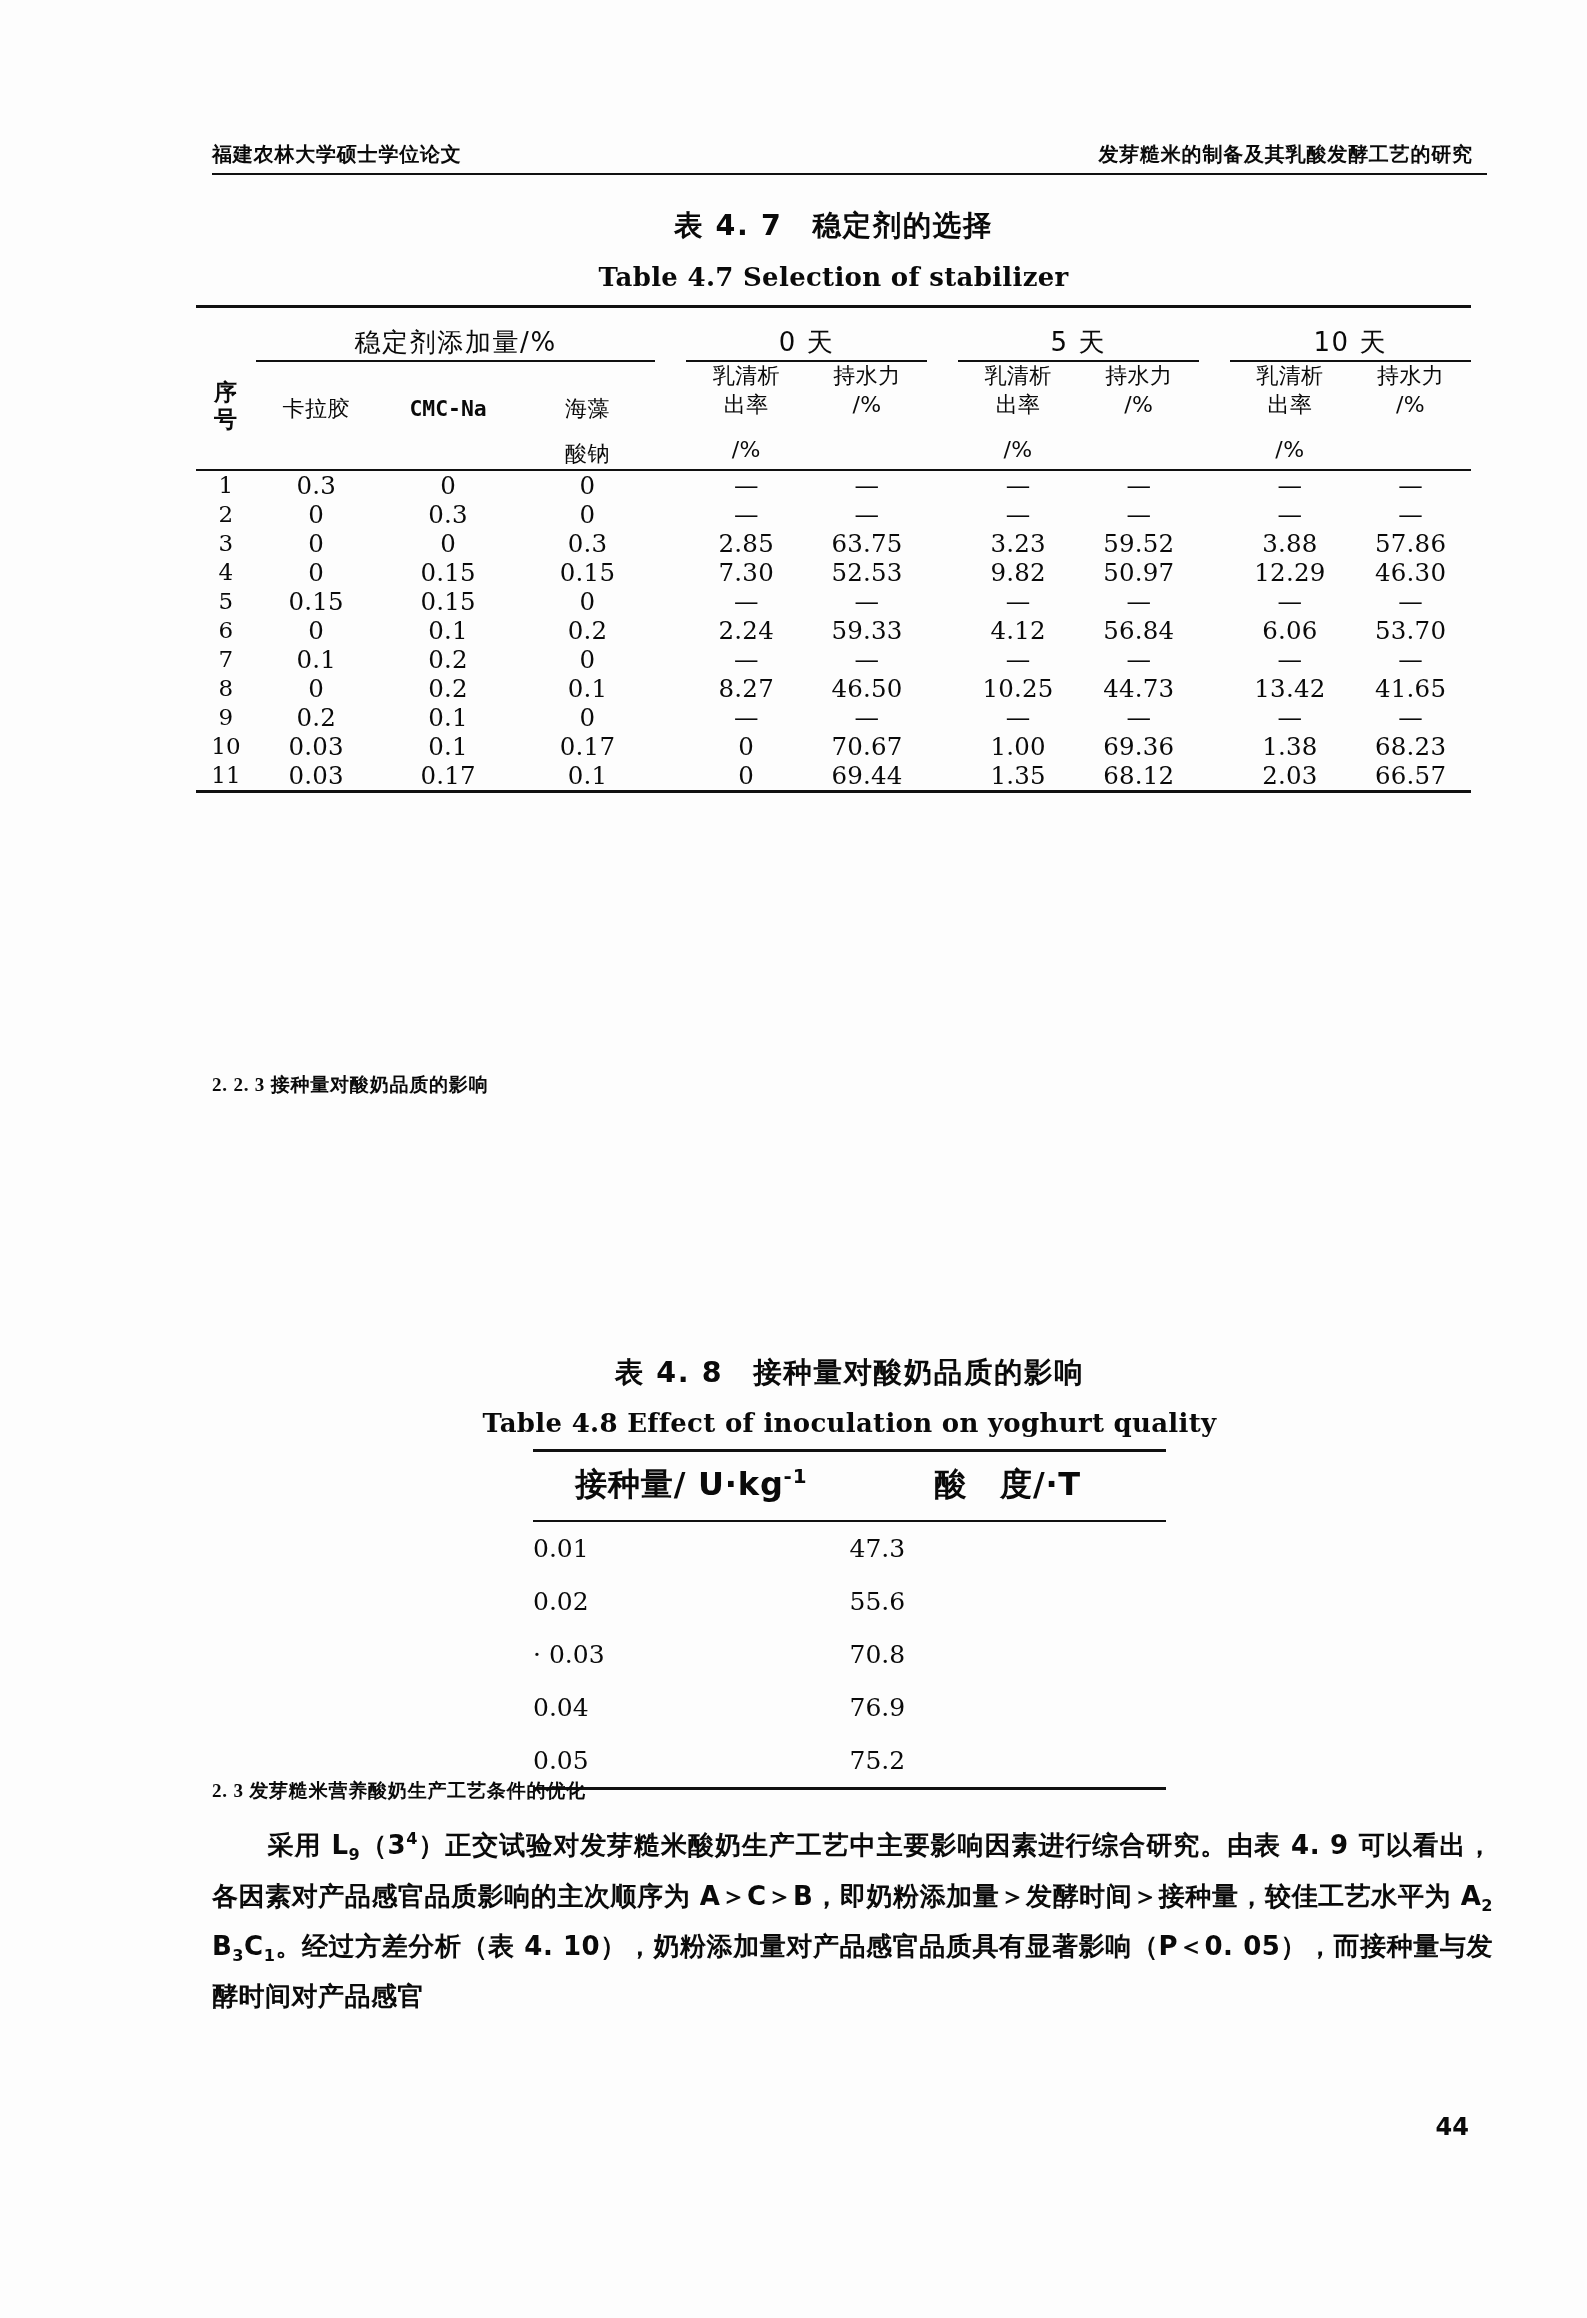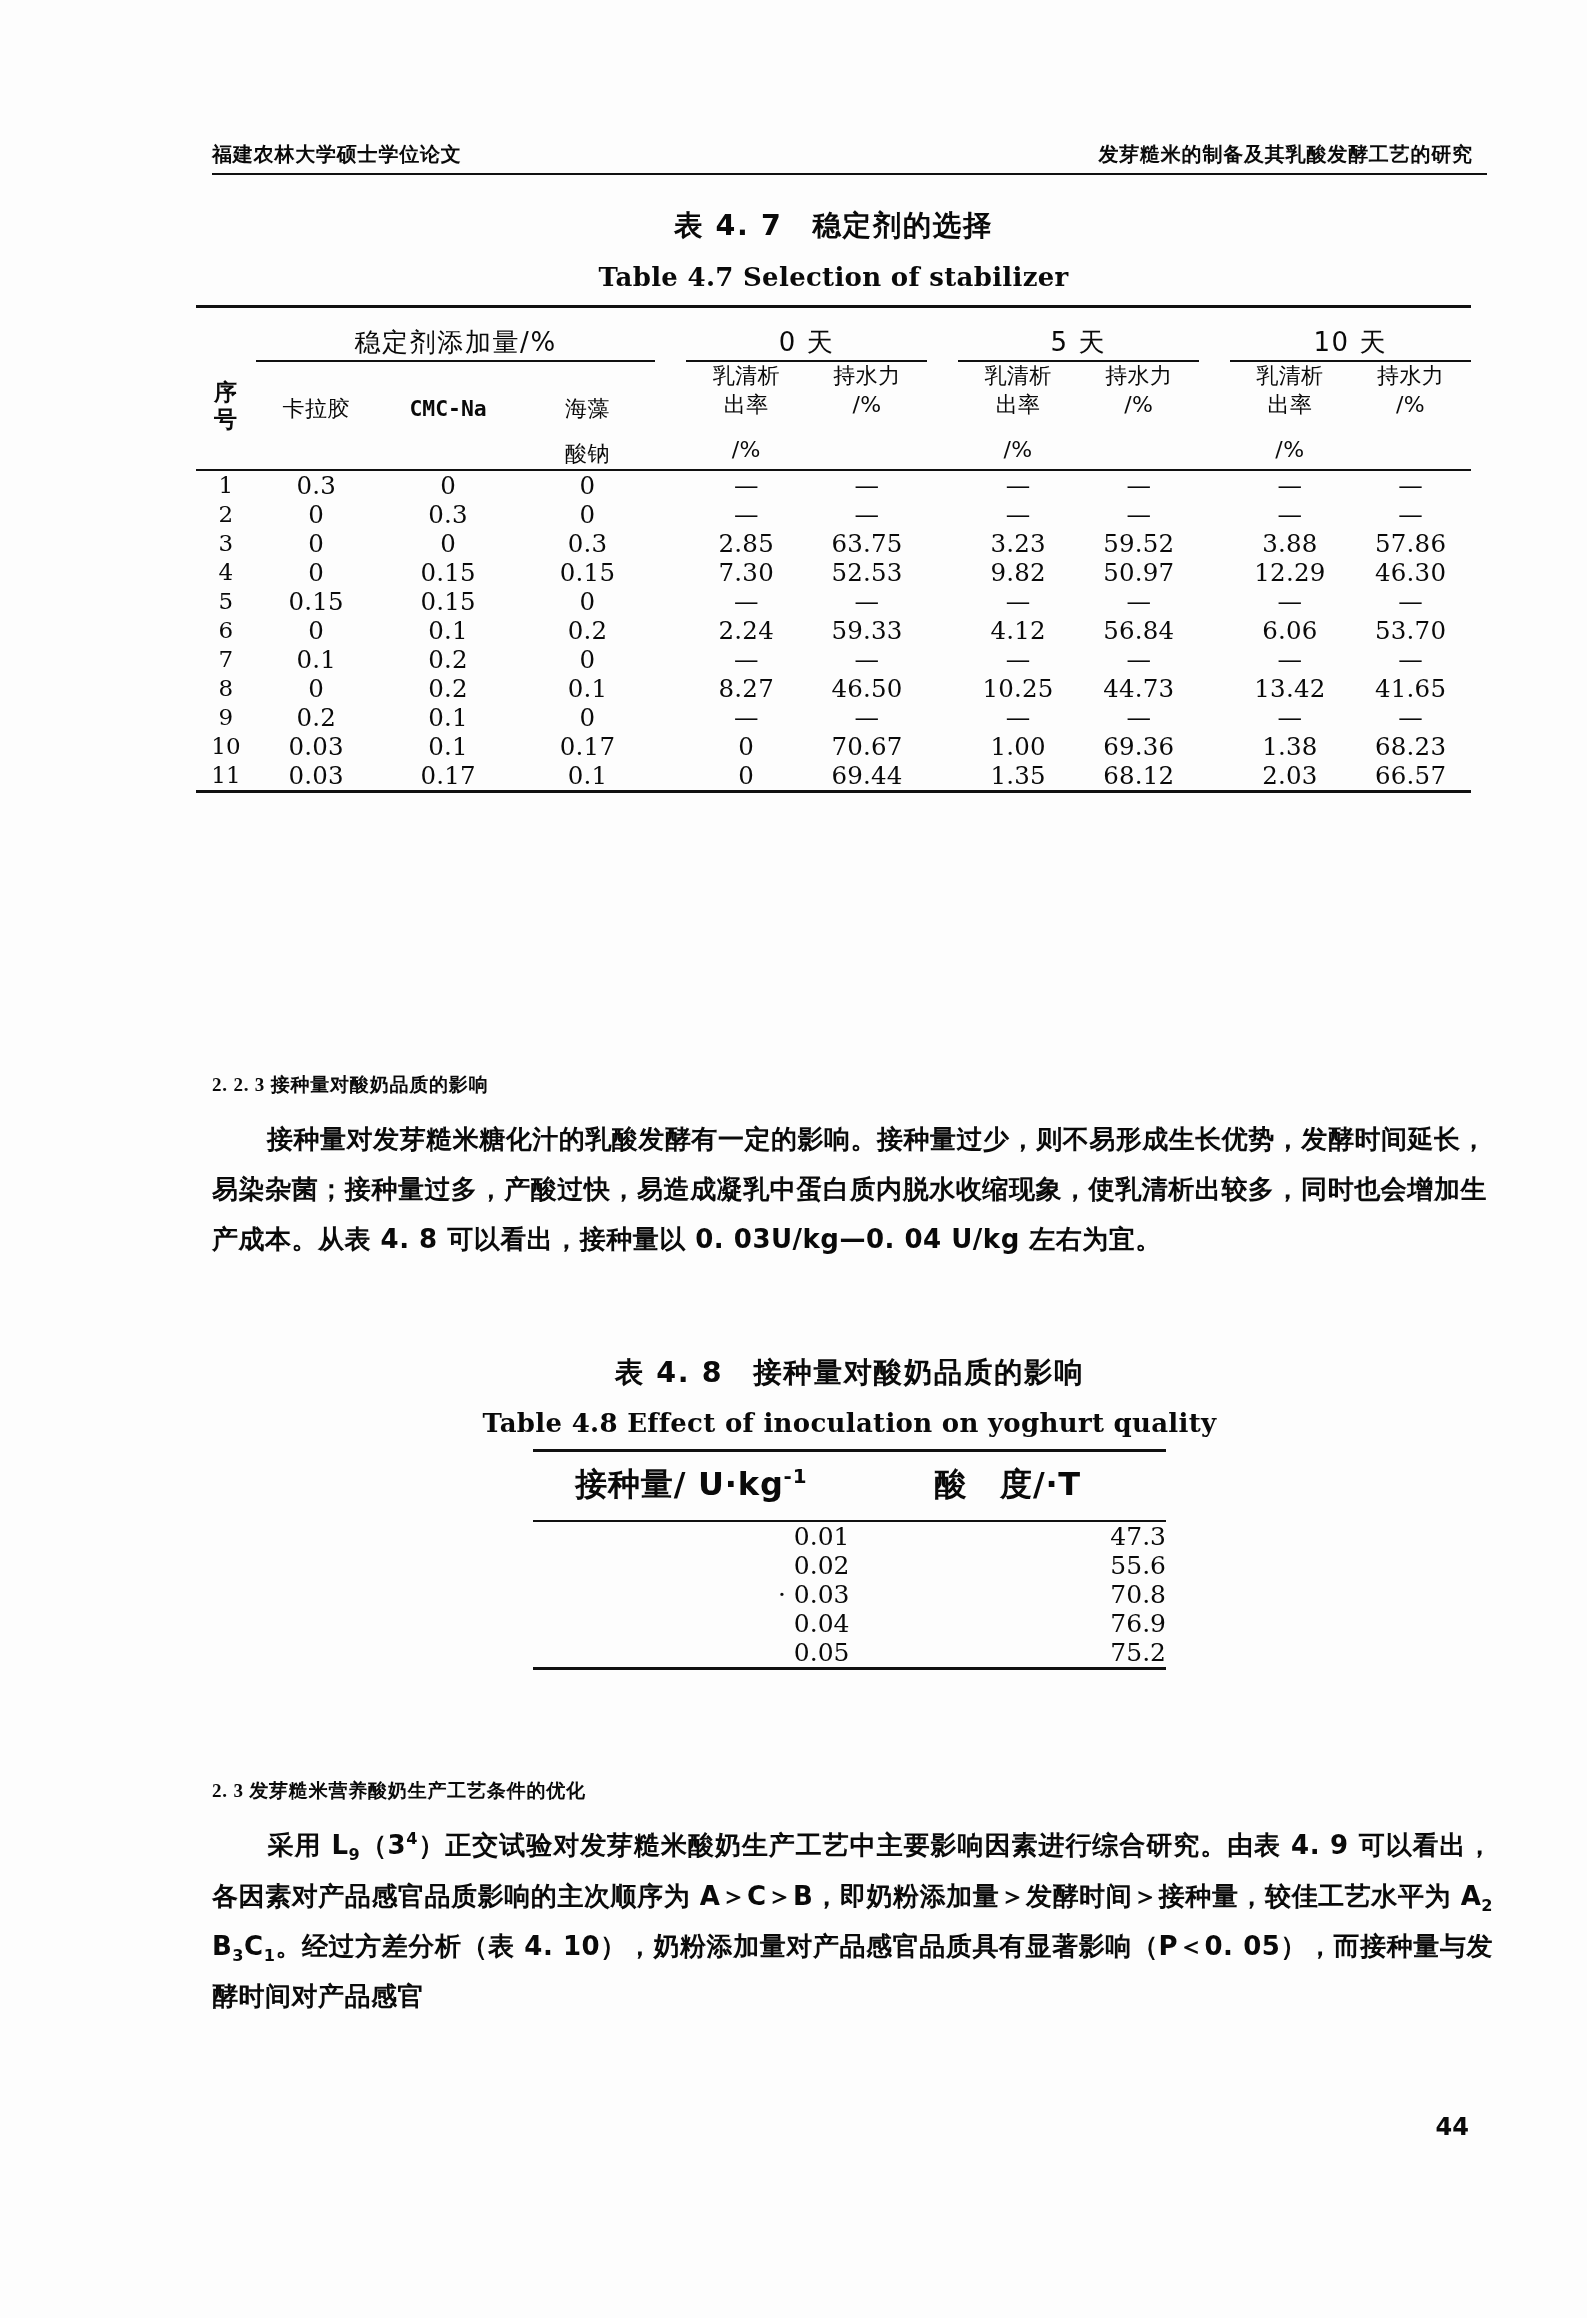--- a/index.html
+++ b/index.html
@@ -175,22 +175,22 @@
     font-family: "DejaVu Sans", "Liberation Sans", sans-serif;
     font-size: 32px;
     font-weight: 700;
     text-align: center;
     padding: 11px 0 12.7px 0;
     letter-spacing: 0.8px;
   }
   table.sci48 .d48 {
     font-family: "DejaVu Serif", "Liberation Serif", serif;
     font-size: 25px;
-    text-align: right;
-    padding: 0 0;
+    text-align: left;
+    padding: 12px 0;
   }
   .col48a { width: 50%; }
   .col48b { width: 50%; }
   .dot-mark {
     font-family: "DejaVu Serif", "Liberation Serif", serif;
     font-size: 25px;
   }
 
   #page-number {
     position: absolute;
@@ -464,21 +464,20 @@
             <td></td>
             <td class="cell-num">2.03</td>
             <td class="cell-num">66.57</td>
           </tr>
         </tbody>
     </table>
   </div>
 
   <div style="position:absolute; top:1072px; left:212px; width:1275px;">
     <div class="sec-head">2. 2. 3 接种量对酸奶品质的影响</div>
-    <div class="para" style="margin-top:17.4px;"><span class="indent"></span><span>接种量对发芽糙米糖化汁的乳酸发酵有一定的影响。接种量过少，则不易形成生长优势，发酵时间延长，易染杂菌；接种量过多，产酸过快，易造成凝乳中蛋白质内脱水收缩现象，使乳清析出较多，同时也会增加生产成本。从表 4. 8 可以看出，接种量以 0. 03U/kg—0. 04 U/kg 左右为宜。</span></div>
   </div>
 
   <div id="t48-wrap">
     <div class="cap-cn">表 4. 8　接种量对酸奶品质的影响</div>
     <div class="cap-en">Table 4.8 Effect of inoculation on yoghurt quality</div>
     <div id="t48-inner">
       <table class="sci48">
         <colgroup>
             <col class="col48a">
             <col class="col48b">

